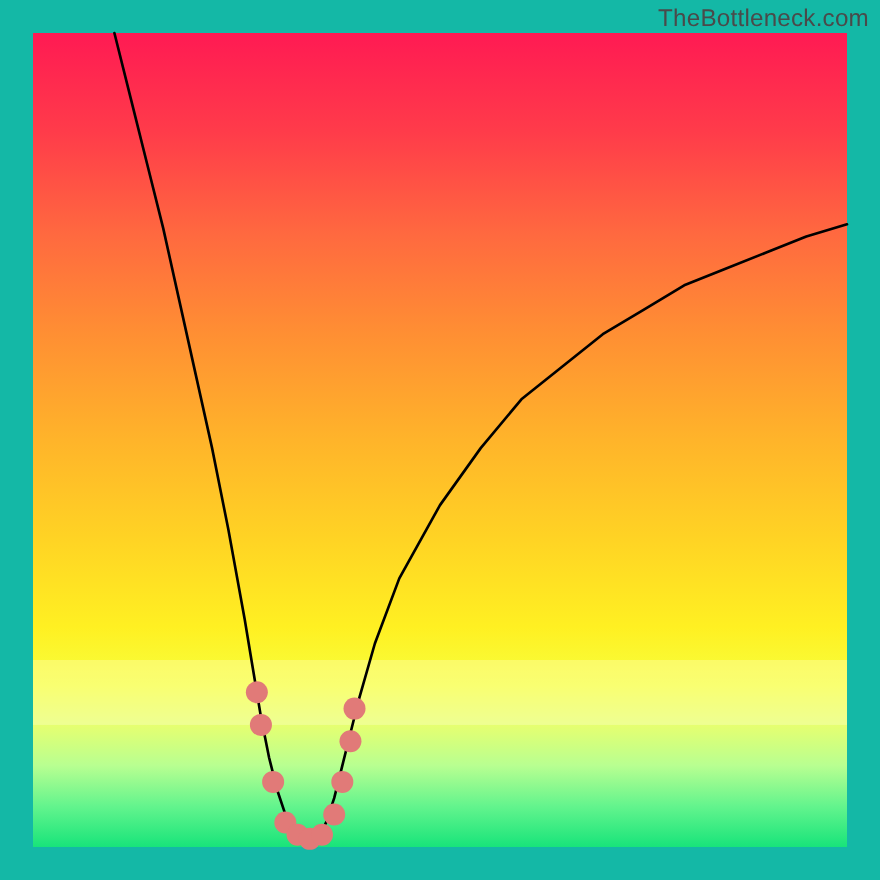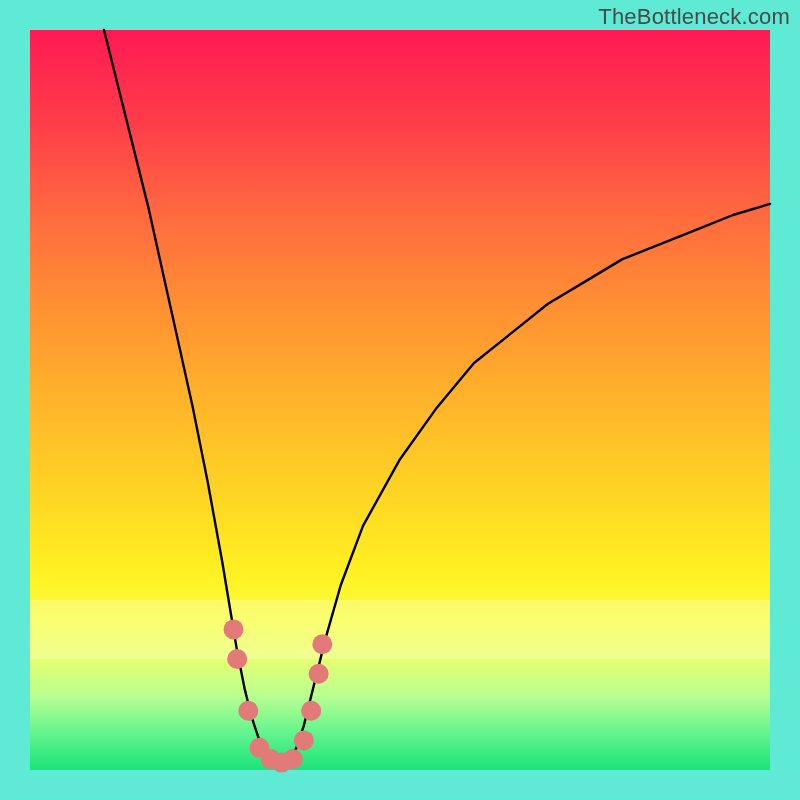--- a/index.html
+++ b/index.html
@@ -10,21 +10,21 @@
     overflow: hidden;
     background: #000;
     font-family: Arial, Helvetica, sans-serif;
   }
   .frame {
     position: absolute;
     left: 0;
     top: 0;
     width: 800px;
     height: 800px;
-    background: #5eead4;
+    background: #14b8a6;
   }
   .plot {
     position: absolute;
     left: 30px;
     top: 30px;
     width: 740px;
     height: 740px;
     background: linear-gradient(to bottom,
       #ff1a53 0%,
       #ff3b4a 12%,

